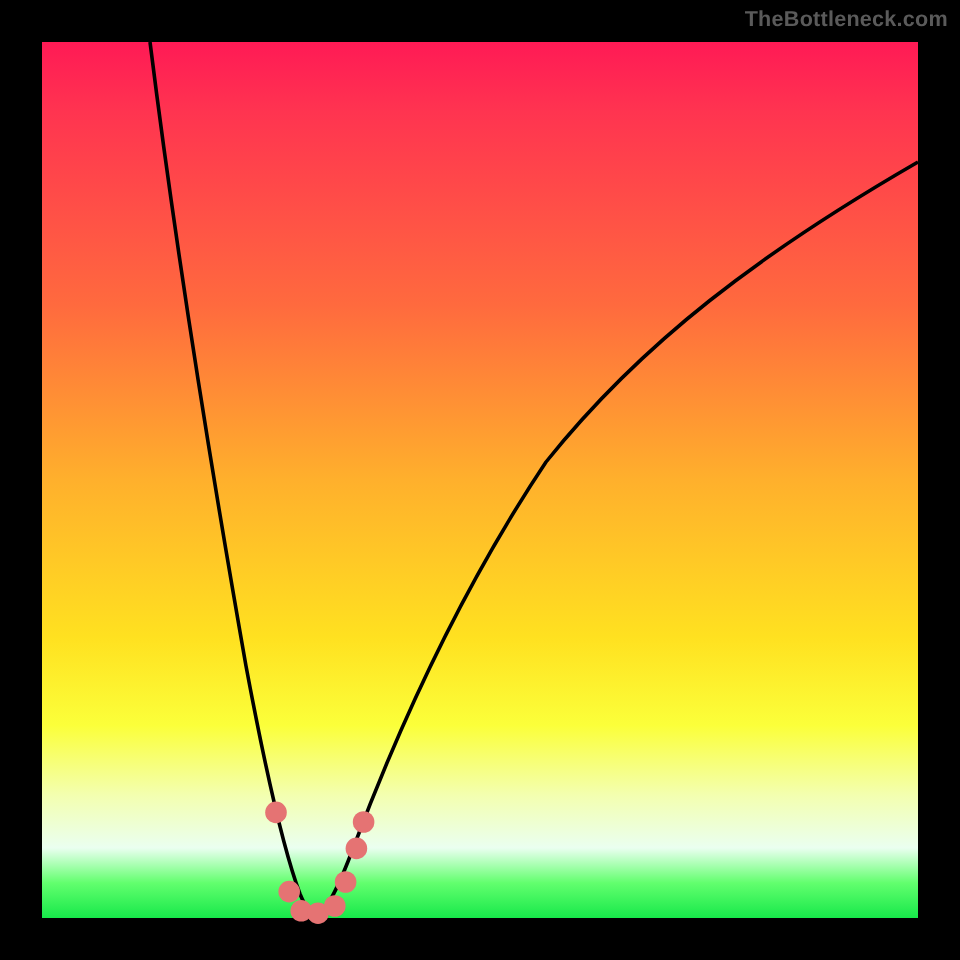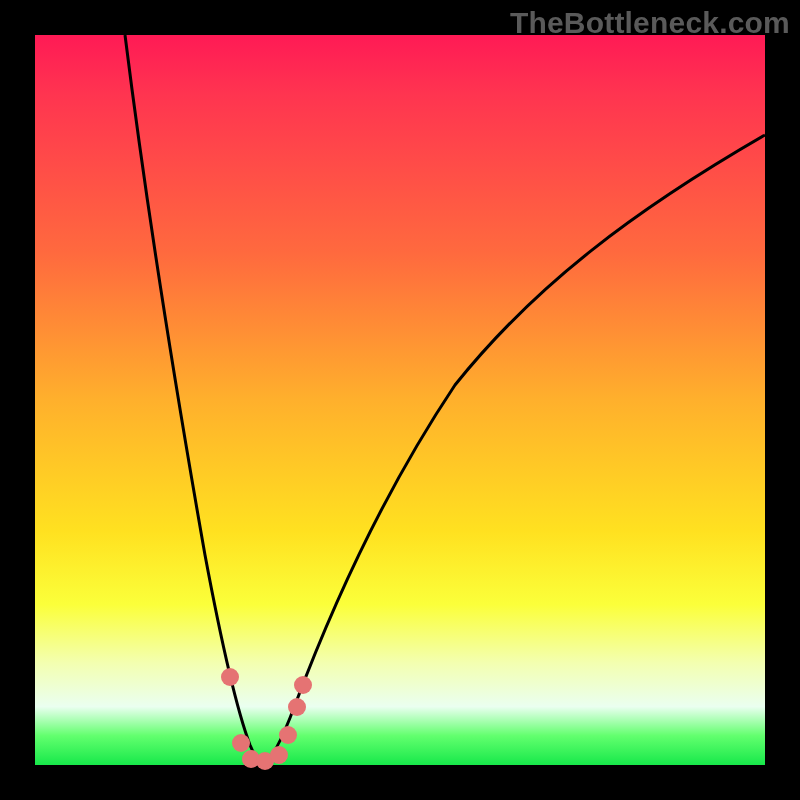--- a/index.html
+++ b/index.html
@@ -37,21 +37,21 @@
       #f3ffb0 86%,
       #eafff0 92%,
       #62ff6e 96%,
       #17e84a 100%
     );
   }
   .watermark {
     position: absolute;
     top: 6px;
     right: 10px;
-    font-size: 30px;
+    font-size: 18px;
     font-weight: 600;
     color: #5a5a5a;
     letter-spacing: 0.2px;
   }
   svg.curve {
     position: absolute;
     top: 0;
     left: 0;
     width: 730px;
     height: 730px;

